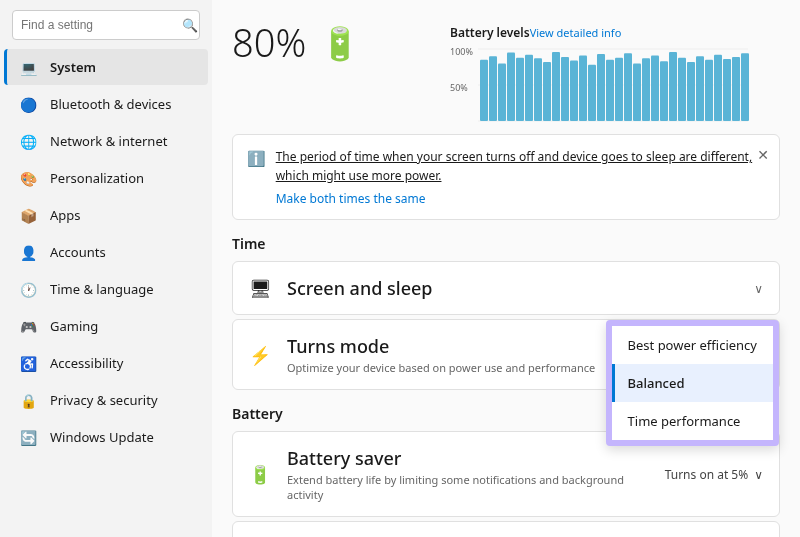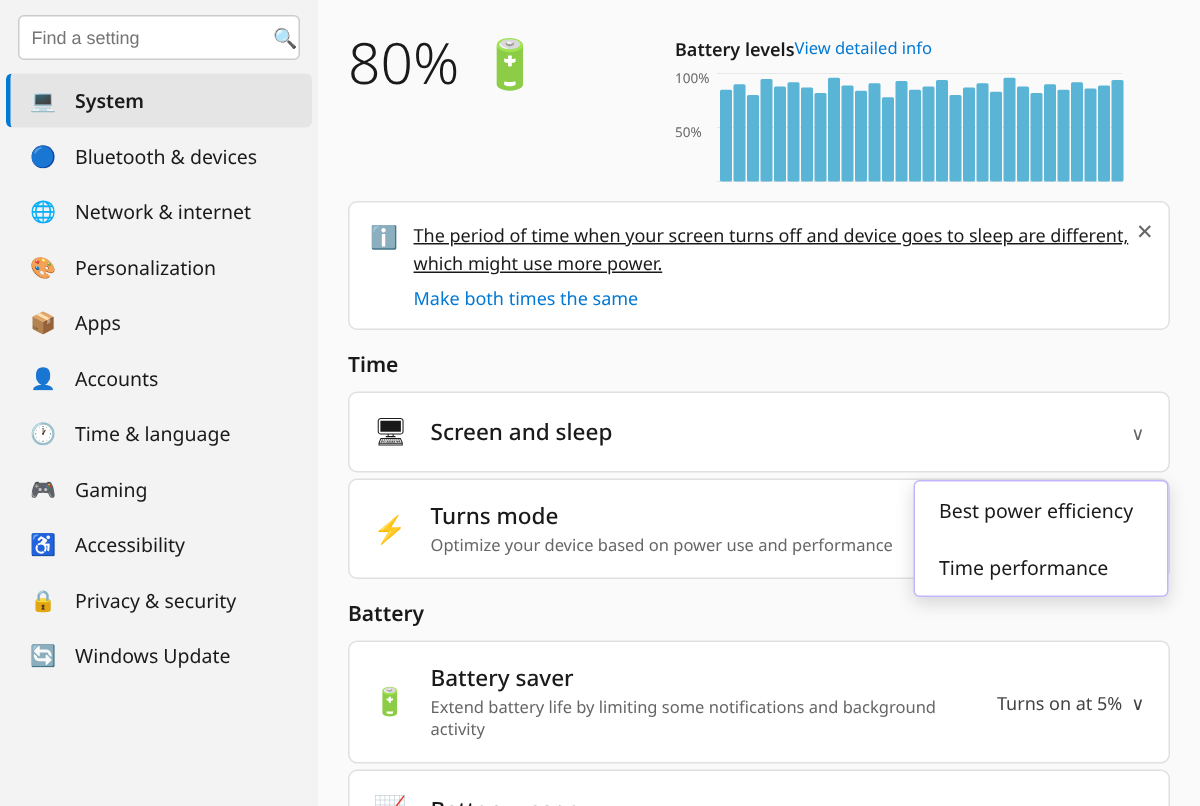--- a/index.html
+++ b/index.html
@@ -208,41 +208,41 @@
       cursor: pointer;
     }
     .setting-icon {
       font-size: 18px;
       color: #1a1a1a;
       width: 24px;
       flex-shrink: 0;
     }
     .setting-info { flex: 1; }
     .setting-name {
-      font-size: 15px;
+      font-size: 18px;
       font-weight: 500;
       color: #1a1a1a;
     }
     .setting-desc {
       font-size: 11px;
       color: #666;
       margin-top: 2px;
     }
     .chevron {
       font-size: 12px;
       color: #666;
     }
 
     
     .dropdown-popup {
       position: absolute;
       right: 0;
       top: 0;
       background: #fff;
-      border: 1px solid #c4b5fd;
+      border: 6px solid #c4b5fd;
       border-radius: 4px;
       box-shadow: 0 4px 12px rgba(0,0,0,0.15);
       min-width: 170px;
       z-index: 100;
     }
     .dropdown-option {
       padding: 10px 16px;
       font-size: 13px;
       cursor: pointer;
       color: #1a1a1a;
@@ -420,20 +420,21 @@
       <div class="setting-row">
         <span class="setting-icon">⚡</span>
         <div class="setting-info">
           <div class="setting-name">Turns mode</div>
           <div class="setting-desc">Optimize your device based on power use and performance</div>
         </div>
       </div>
 
       <div class="dropdown-popup">
         <div class="dropdown-option">Best power efficiency</div>
+        <div class="dropdown-option selected">Balanced</div>
         <div class="dropdown-option">Time performance</div>
       </div>
     </div>
   </div>
 
   <div class="battery-section">
     <div class="section-title">Battery</div>
 
     <div class="setting-card">
       <div class="setting-row">

